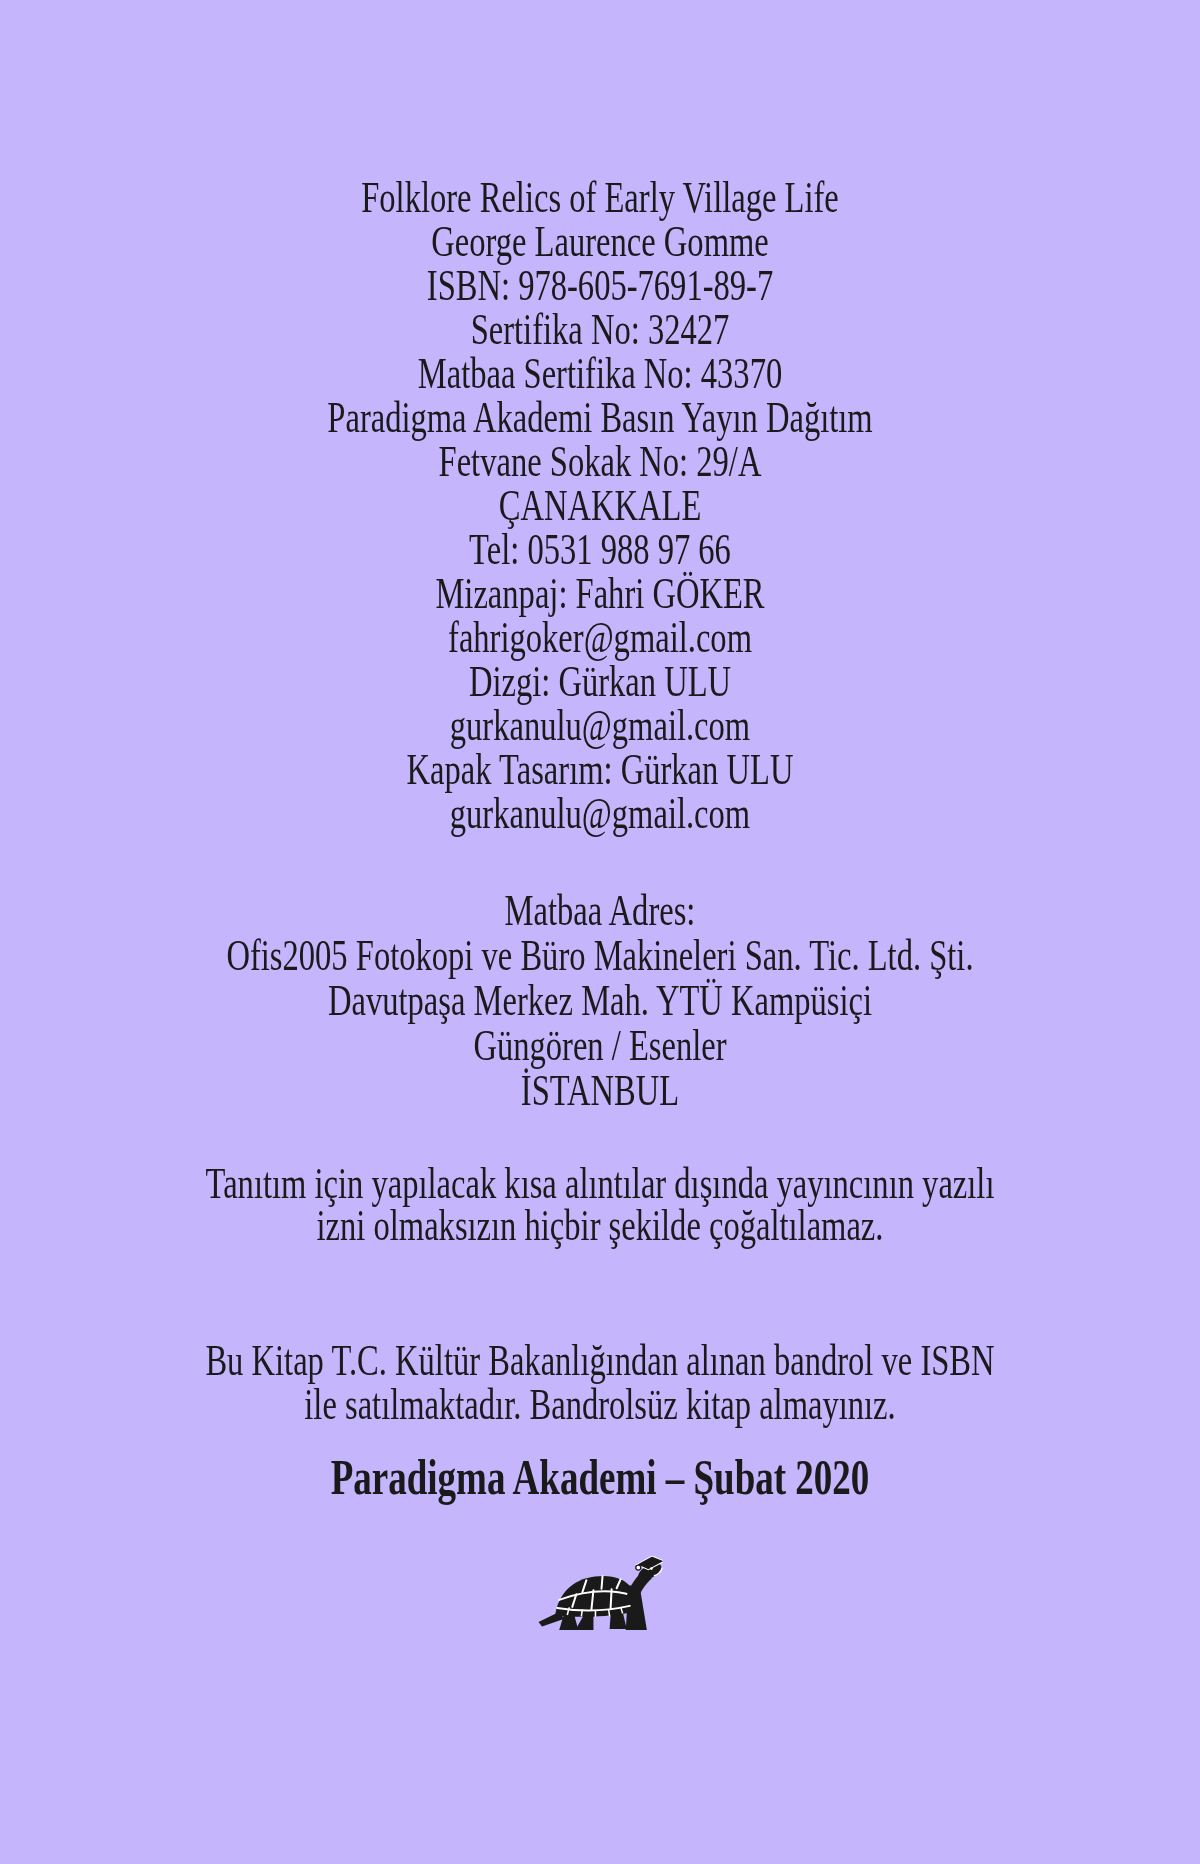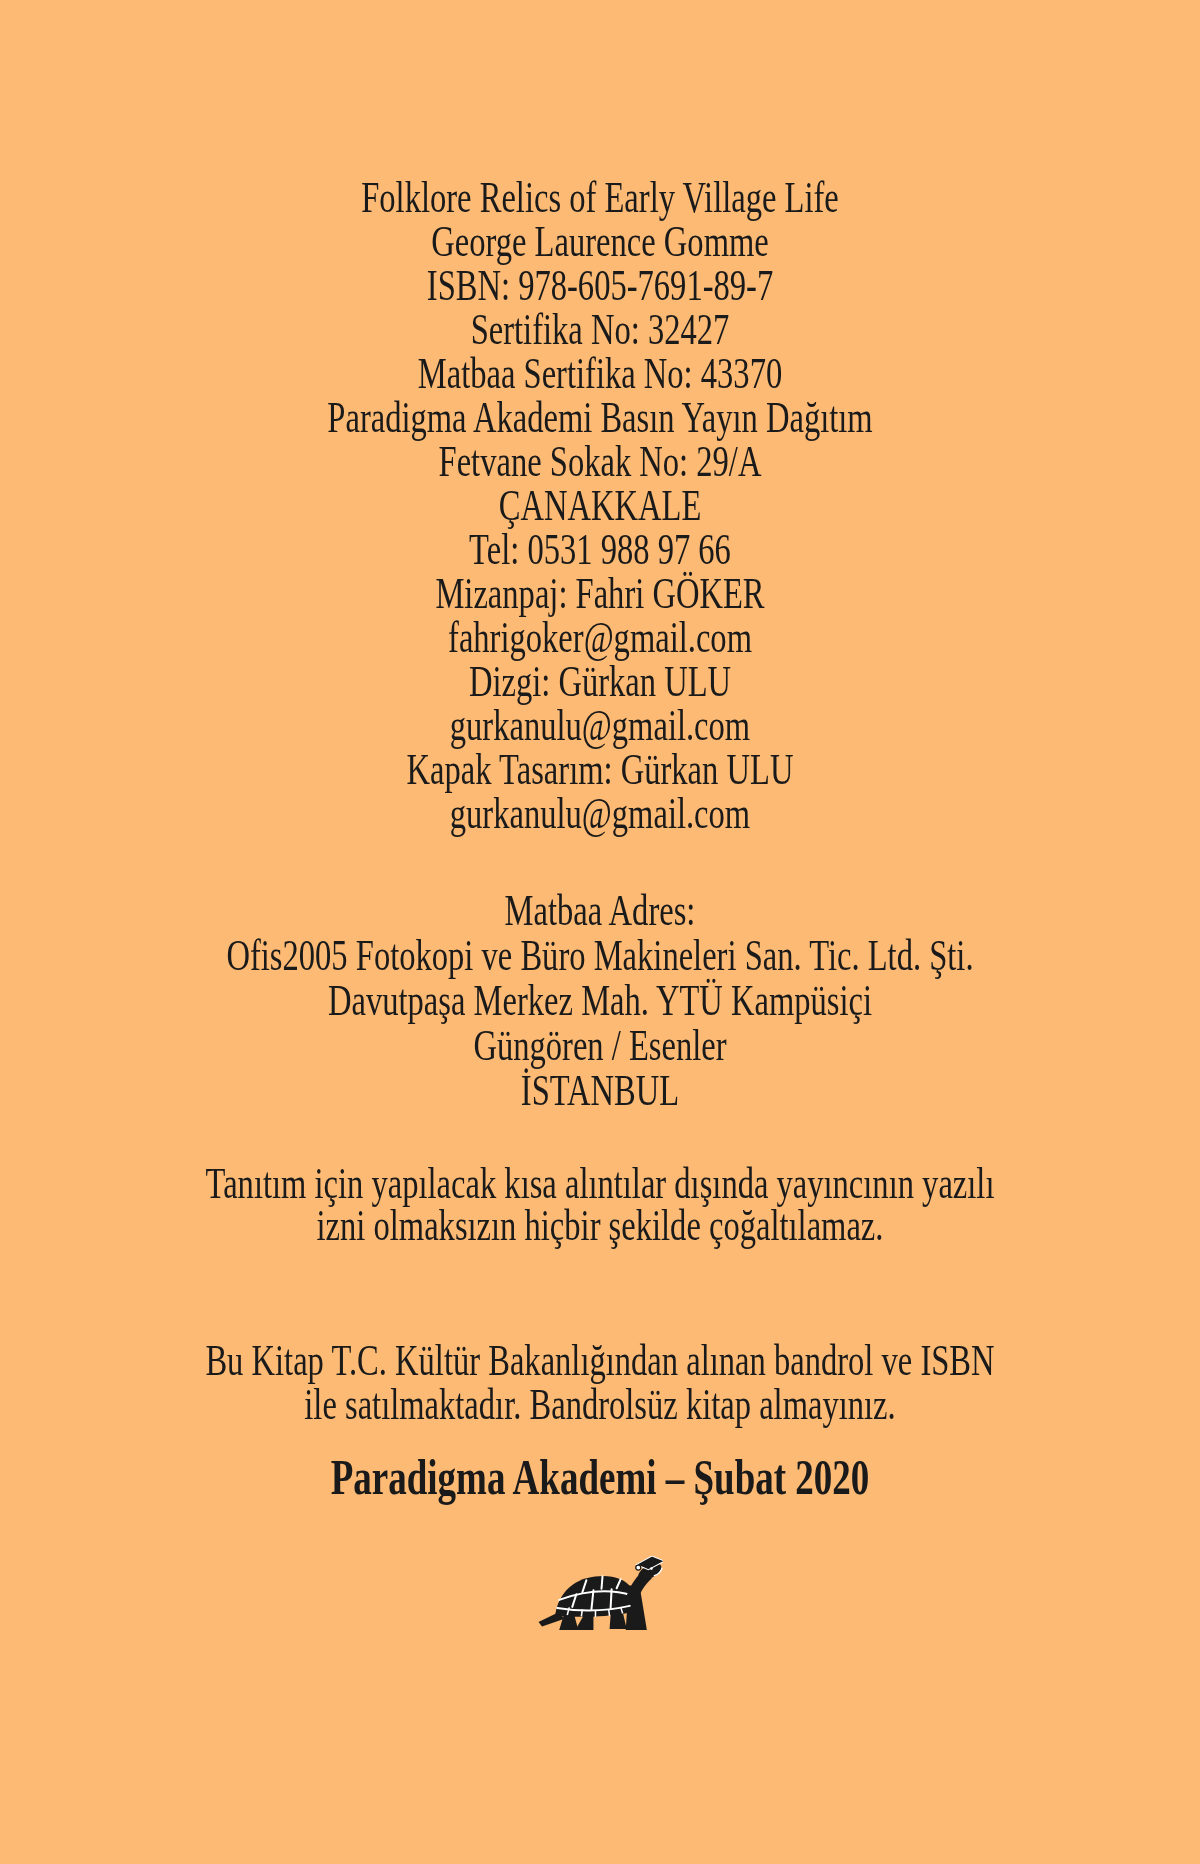--- a/index.html
+++ b/index.html
@@ -8,21 +8,21 @@
     height: 1864px;
     background: #ffffff;
     position: relative;
     overflow: hidden;
     color: #1a1a1a;
     font-family: "Liberation Serif", "DejaVu Serif", serif;
   }
   .page {
     position: absolute;
     inset: 0;
-    background: #fdba74;
+    background: #c4b5fd;
   }
   
   .tblock {
     position: absolute;
     left: 0;
     width: 1200px;
     text-align: center;
     font-size: 44px;
     line-height: 44px;
     white-space: nowrap;

